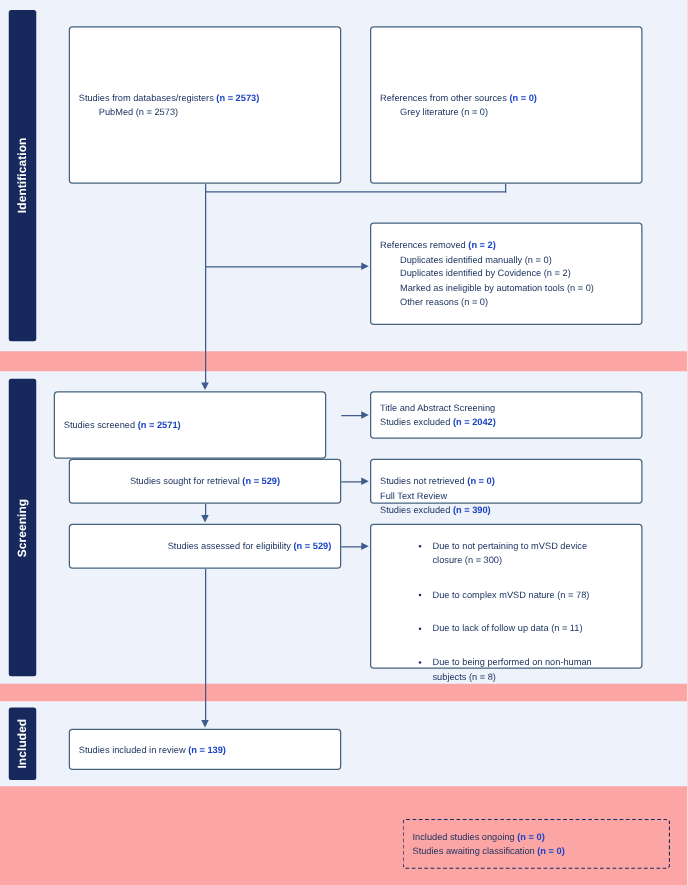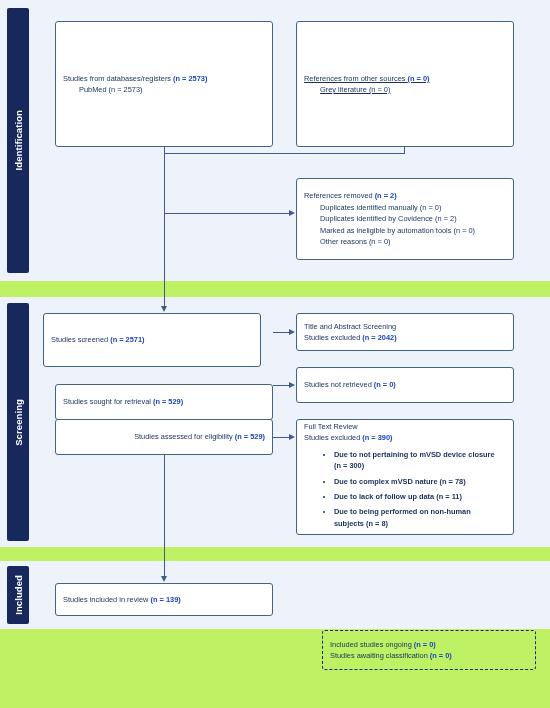--- a/index.html
+++ b/index.html
@@ -11,21 +11,21 @@
     width: 550px;
     height: 708px;
     font-family: "Liberation Sans", sans-serif;
     -webkit-font-smoothing: antialiased;
   }
   #root {
     position: relative;
     width: 550px;
     height: 708px;
     overflow: hidden;
-    background: #bef264;
+    background: #fca5a5;
   }
 
   
   .panel {
     position: absolute;
     left: 0;
     background: #eef2fa;
   }
   #panel-identification { top: 0;   height: 281px; width: 550px; }
   #panel-screening      { top: 297px; height: 250px; width: 550px; }
@@ -77,41 +77,40 @@
   .box .title { font-weight: normal; }
   .box .sub {
     padding-left: 16px;
   }
   .box ul {
     margin: 1px 0 0 0;
     padding-left: 26px;
     list-style: disc;
   }
   .box ul li {
-    margin: 4px;
+    margin: 16px;
     padding: 0;
-    font-weight: bold;
   }
   .nb {
     color: #1a44c4;
     font-weight: bold;
   }
 
   
   #box-databases    { left: 55px;  top: 21px;  width: 218px; height: 126px; }
-  #box-other-src    { left: 296px; top: 21px;  width: 218px; height: 126px; text-decoration: underline; }
+  #box-other-src    { left: 296px; top: 21px;  width: 218px; height: 126px; }
   #box-removed      { left: 296px; top: 178px; width: 218px; height: 82px; }
   #box-screened     { left: 43px;  top: 313px; width: 218px; height: 54px; }
   #box-excluded-ta  { left: 296px; top: 313px; width: 218px; height: 38px; }
-  #box-sought       { left: 55px;  top: 384px; width: 218px; height: 36px; }
+  #box-sought       { left: 55px;  top: 367px; width: 218px; height: 36px; align-items: center; }
   #box-not-retr     { left: 296px; top: 367px; width: 218px; height: 36px; }
   #box-eligibility  { left: 55px;  top: 419px; width: 218px; height: 36px; text-align: right; }
   #box-fulltext     { left: 296px; top: 419px; width: 218px; height: 116px; }
   #box-included     { left: 55px;  top: 583px; width: 218px; height: 33px; }
-  #box-ongoing      { left: 322px; top: 630px; width: 214px; height: 40px; }
+  #box-ongoing      { left: 322px; top: 655px; width: 214px; height: 40px; }
 
   
   .line {
     position: absolute;
     background: #3f5b8b;
   }
   .vline { width: 1px; }
   .hline { height: 1px; }
 
   

